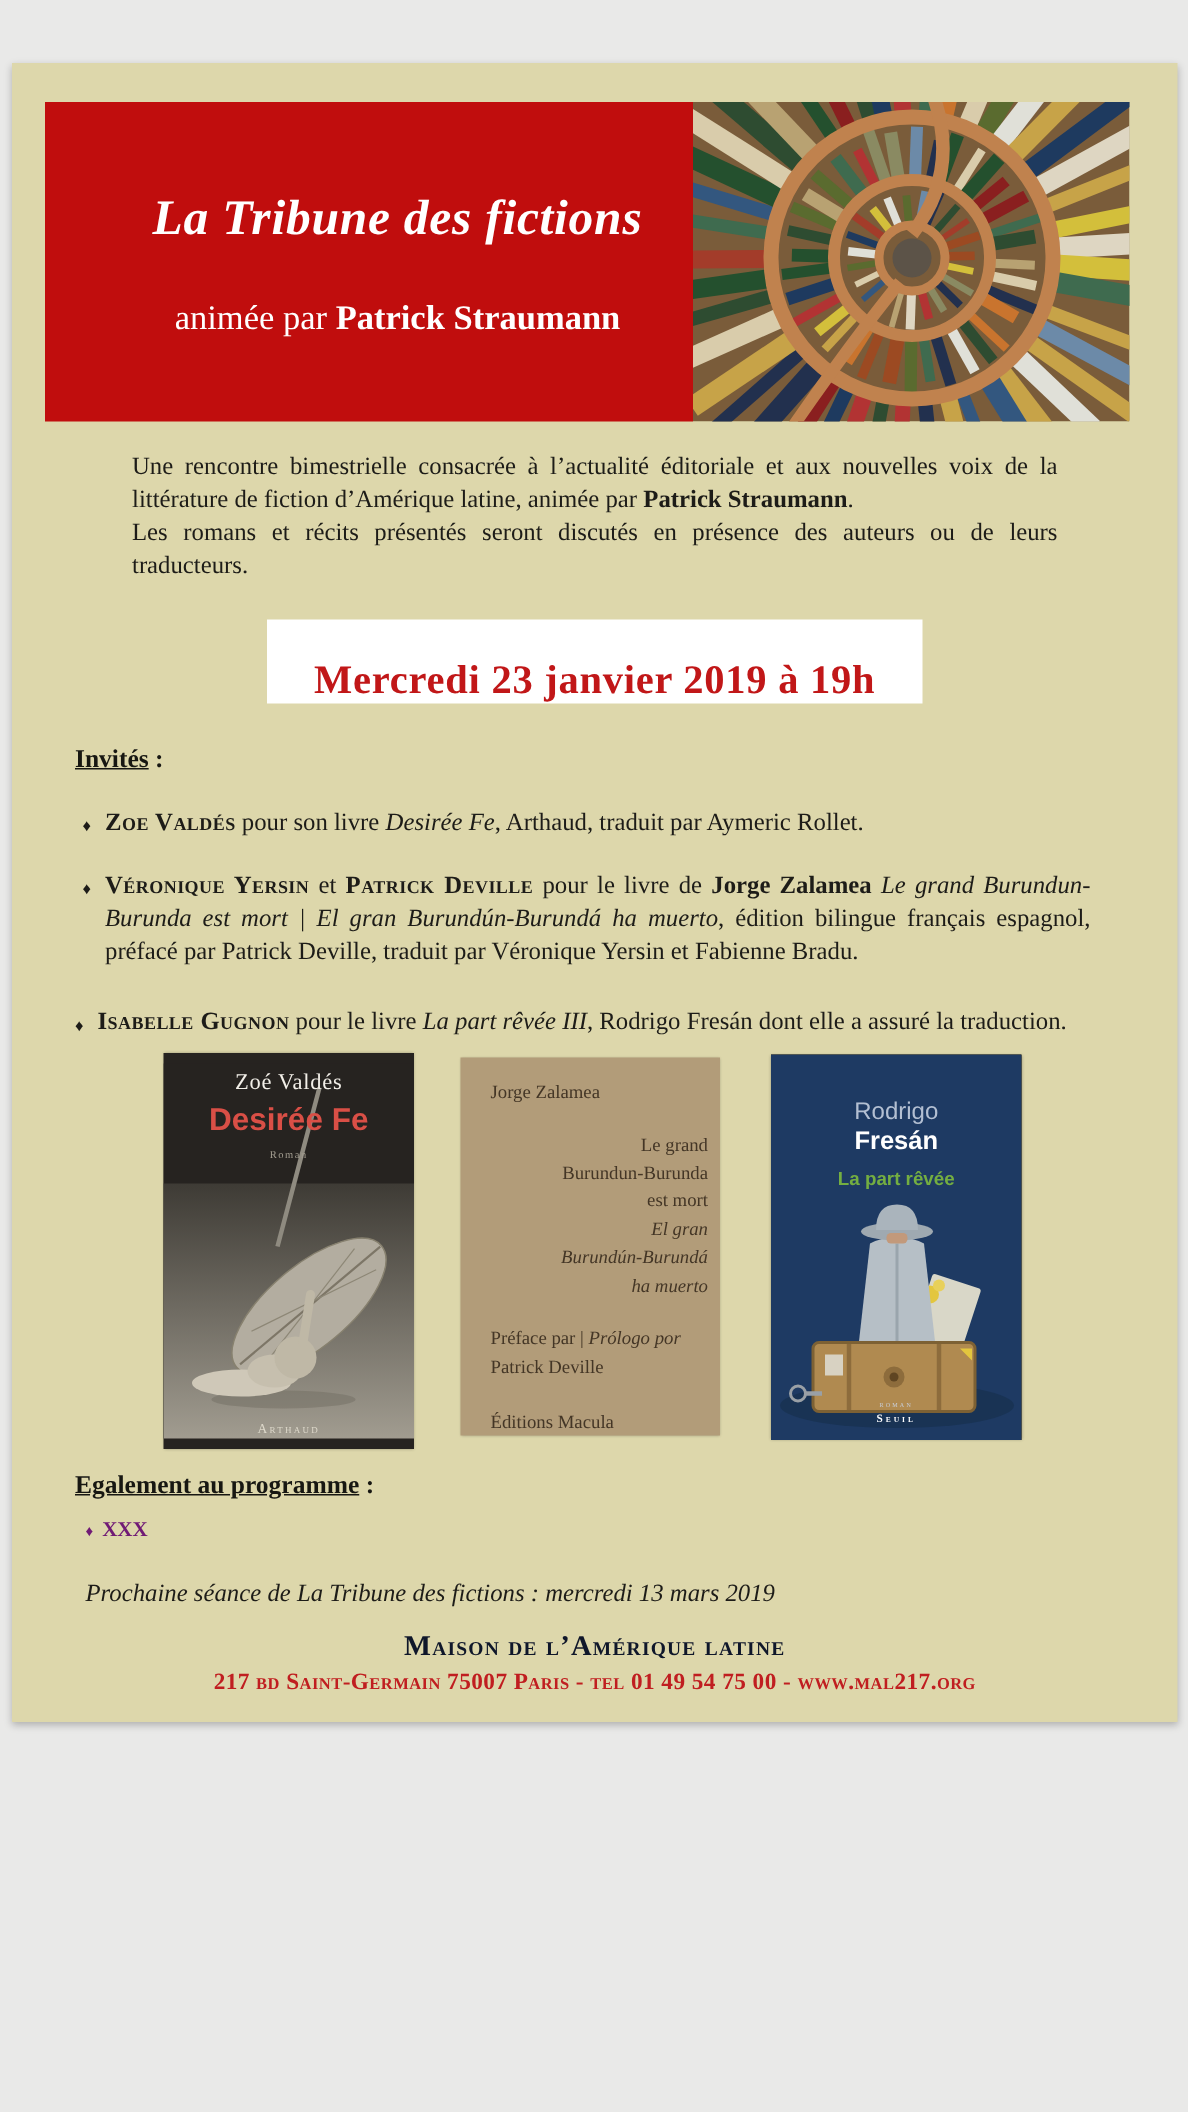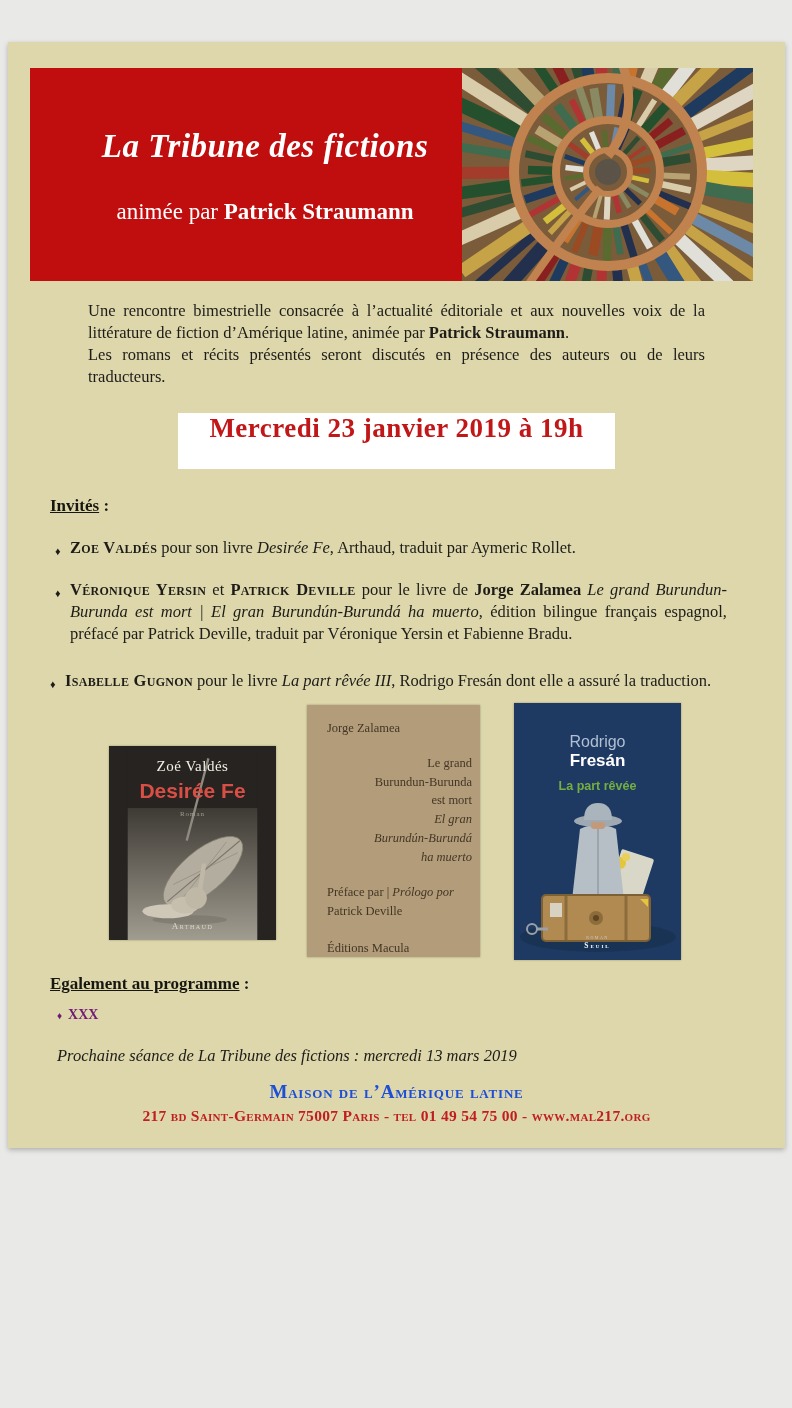--- a/index.html
+++ b/index.html
@@ -29,21 +29,21 @@
   .banner-img{width:291px;height:213px;flex:0 0 auto;display:block;}
   
   .intro{
     margin:19px 80px 0 80px;
     font-size:16.5px;line-height:22px;text-align:justify;color:#1d1c18;
   }
   .intro .bd{font-weight:bold;}
   
   .date-box{
     width:437px;height:56px;margin:25px auto 0 auto;
-    background:#ffffff;display:flex;align-items:flex-start;justify-content:center;
+    background:#ffffff;display:flex;align-items:flex-end;justify-content:center;
   }
   .date-text{color:#c11718;font-weight:bold;font-size:27px;letter-spacing:.5px;}
   
   .section-heading{margin:27px 0 0 42px;font-size:17px;font-weight:bold;color:#171712;}
   .section-heading .ul{text-decoration:underline;}
   .bullet-item{
     position:relative;margin-left:47px;width:672px;
     padding-left:15px;box-sizing:border-box;
     font-size:16.5px;line-height:22px;text-align:justify;color:#1d1c18;
   }
@@ -51,21 +51,21 @@
   .b1{margin-top:21px;}
   .b2{margin-top:20px;}
   .b3{margin-top:25px;margin-left:42px;width:677px;}
   .sc{font-weight:bold;font-variant:small-caps;letter-spacing:.3px;}
   .it{font-style:italic;}
   .bd{font-weight:bold;}
   
   .covers{margin:10px 0 0 101px;display:flex;align-items:flex-start;}
   .cover{position:relative;flex:0 0 auto;box-shadow:0 0 2px rgba(0,0,0,.3);}
   .cover svg{position:absolute;left:0;top:0;width:100%;height:100%;}
-  .cover-1{width:167px;height:194px;background:#262320;margin-top:44px;}
+  .cover-1{width:167px;height:264px;background:#262320;}
   .cover-2{width:173px;height:252px;background:#b29c79;margin-left:31px;margin-top:3px;}
   .cover-3{width:167px;height:257px;background:#000000;margin-left:34px;margin-top:1px;}
   .c1-author{position:absolute;top:12px;width:100%;text-align:center;color:#f2efe8;font-size:15px;letter-spacing:.5px;}
   .c1-title{position:absolute;top:33px;width:100%;text-align:center;color:#d94f46;font-size:21px;font-weight:bold;font-family:"Liberation Sans",sans-serif;}
   .c1-roman{position:absolute;top:64px;width:100%;text-align:center;color:#a29d90;font-size:7px;letter-spacing:1px;}
   .c1-pub{position:absolute;bottom:9px;width:100%;text-align:center;color:#ddd8ca;font-size:9px;font-variant:small-caps;letter-spacing:1.5px;}
   .c2-inner{position:relative;z-index:2;padding:14px 8px 0 20px;color:#443626;font-size:12.5px;line-height:1.5;}
   .c2-author{margin-bottom:16px;}
   .c2-block{margin-left:14px;text-align:right;}
   .c2-pref{margin-top:17px;}
@@ -74,21 +74,21 @@
   .c3-author2{position:absolute;top:48px;width:100%;text-align:center;color:#ffffff;font-size:17px;font-weight:bold;font-family:"Liberation Sans",sans-serif;z-index:2;}
   .c3-title{position:absolute;top:76px;width:100%;text-align:center;color:#74ae41;font-size:12.5px;font-weight:bold;font-family:"Liberation Sans",sans-serif;z-index:2;}
   .c3-roman{position:absolute;bottom:20px;width:100%;text-align:center;color:#c8cdd6;font-size:5.5px;letter-spacing:1.5px;font-variant:small-caps;z-index:2;}
   .c3-pub{position:absolute;bottom:10px;width:100%;text-align:center;color:#ffffff;font-size:7.5px;font-weight:bold;letter-spacing:2px;font-variant:small-caps;z-index:2;}
   
   .also-heading{margin-top:14px;}
   .xxx-line{margin:13px 0 0 49px;font-size:14px;font-weight:bold;color:#701a75;}
   .xxx-line .bullet{font-size:10px;margin-right:6px;}
   .next-line{margin:23px 0 0 49px;font-size:16.5px;font-style:italic;color:#1d1c18;}
   .footer{margin-top:15px;text-align:center;}
-  .footer-1{color:#1d4ed8;font-weight:bold;font-variant:small-caps;font-size:19px;letter-spacing:.8px;}
+  .footer-1{color:#0f172a;font-weight:bold;font-variant:small-caps;font-size:19px;letter-spacing:.8px;}
   .footer-2{color:#c01e20;font-weight:bold;font-variant:small-caps;font-size:15.5px;margin-top:4px;letter-spacing:.3px;}
 </style>
 </head>
 <body>
 
 <div class="page">
 
   <div class="banner">
     <div class="banner-red">
       <div class="banner-title">La Tribune des fictions</div>

